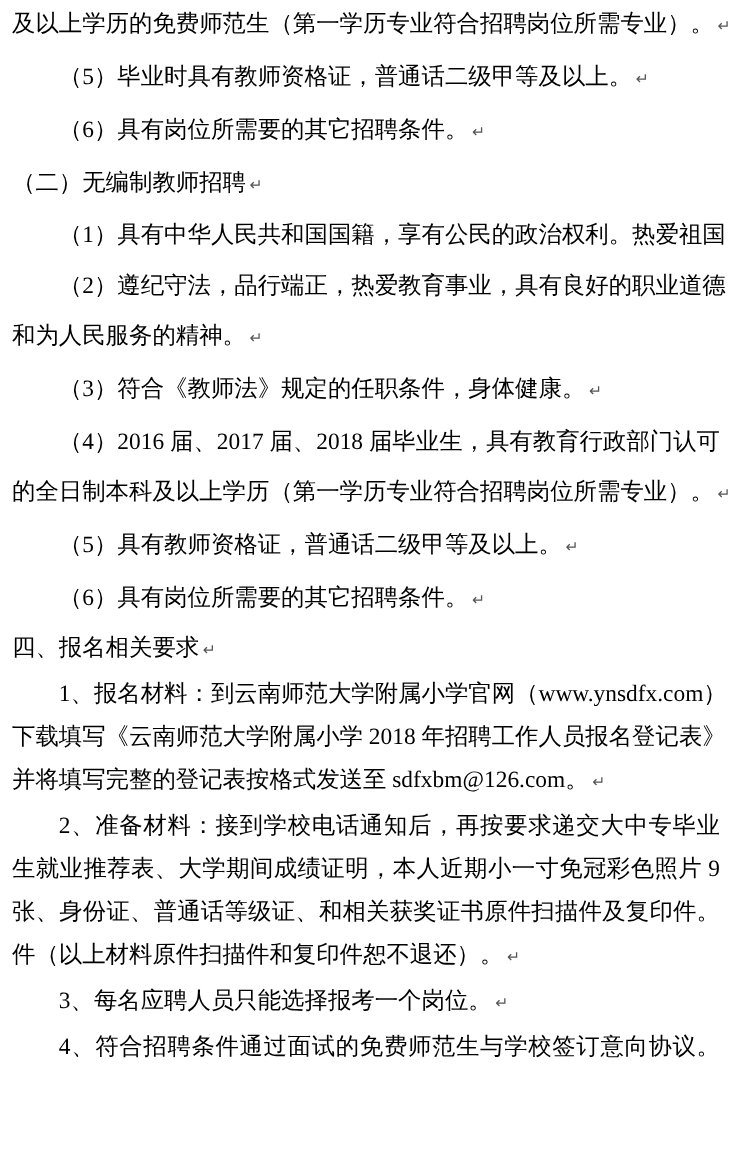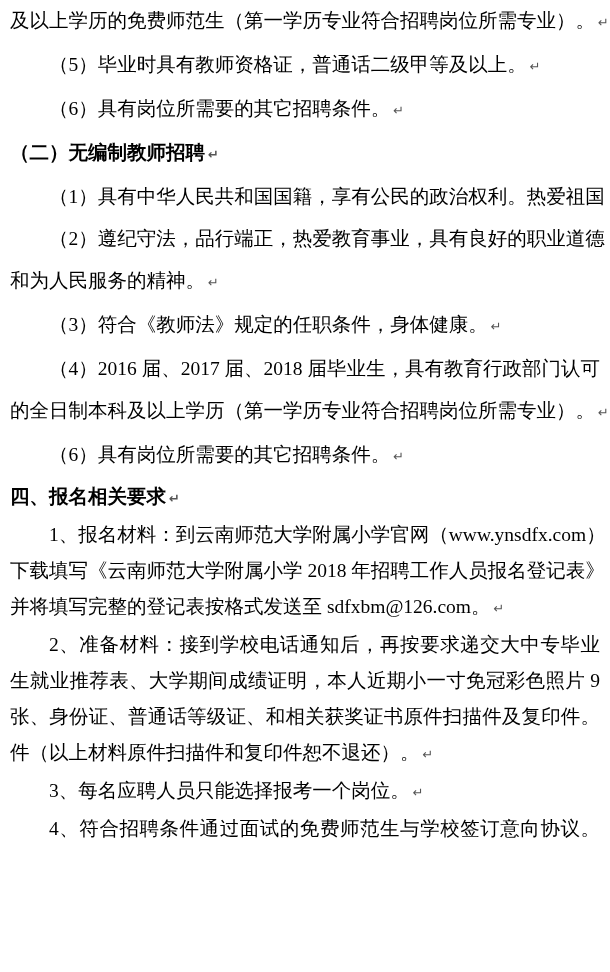--- a/index.html
+++ b/index.html
@@ -16,21 +16,21 @@
     overflow: hidden;
   }
   .line {
     white-space: nowrap;
     text-align: left;
   }
   .sec-a .line { line-height: 42px; }
   .sec-b .line { line-height: 36px; }
   .sec-b { margin-top: 1px; }
   .indent { text-indent: 2em; }
-  .bold { font-weight: bold; }
+  .bold { font-weight: normal; }
   .fill {
     text-align: justify;
     text-align-last: justify;
   }
   .pmark {
     font-family: "DejaVu Sans", sans-serif;
     font-size: 13px;
     color: var(--mark, #555555);
     margin-left: 3px;
   }
@@ -44,20 +44,21 @@
     <div class="line"><span>及以上学历的免费师范生（第一学历专业符合招聘岗位所需专业）。</span><span class="pmark">↵</span></div>
     <div class="line indent"><span>（5）毕业时具有教师资格证，普通话二级甲等及以上。</span><span class="pmark">↵</span></div>
     <div class="line indent"><span>（6）具有岗位所需要的其它招聘条件。</span><span class="pmark">↵</span></div>
     <div class="line bold"><span>（二）无编制教师招聘</span><span class="pmark">↵</span></div>
     <div class="line indent fill"><span>（1）具有中华人民共和国国籍，享有公民的政治权利。热爱祖国，</span></div>
     <div class="line indent fill"><span>（2）遵纪守法，品行端正，热爱教育事业，具有良好的职业道德</span></div>
     <div class="line"><span>和为人民服务的精神。</span><span class="pmark">↵</span></div>
     <div class="line indent"><span>（3）符合《教师法》规定的任职条件，身体健康。</span><span class="pmark">↵</span></div>
     <div class="line indent fill"><span>（4）2016 届、2017 届、2018 届毕业生，具有教育行政部门认可</span></div>
     <div class="line"><span>的全日制本科及以上学历（第一学历专业符合招聘岗位所需专业）。</span><span class="pmark">↵</span></div>
+    <div class="line indent"><span>（5）具有教师资格证，普通话二级甲等及以上。</span><span class="pmark">↵</span></div>
     <div class="line indent"><span>（6）具有岗位所需要的其它招聘条件。</span><span class="pmark">↵</span></div>
   </div>
 
   <div class="sec-b">
     <div class="line bold"><span>四、报名相关要求</span><span class="pmark">↵</span></div>
     <div class="line indent fill"><span>1、报名材料：到云南师范大学附属小学官网（www.ynsdfx.com）</span></div>
     <div class="line fill"><span>下载填写《云南师范大学附属小学 2018 年招聘工作人员报名登记表》，</span></div>
     <div class="line"><span>并将填写完整的登记表按格式发送至 sdfxbm@126.com。</span><span class="pmark">↵</span></div>
     <div class="line indent fill"><span>2、准备材料：接到学校电话通知后，再按要求递交大中专毕业</span></div>
     <div class="line fill"><span>生就业推荐表、大学期间成绩证明，本人近期小一寸免冠彩色照片 9</span></div>

